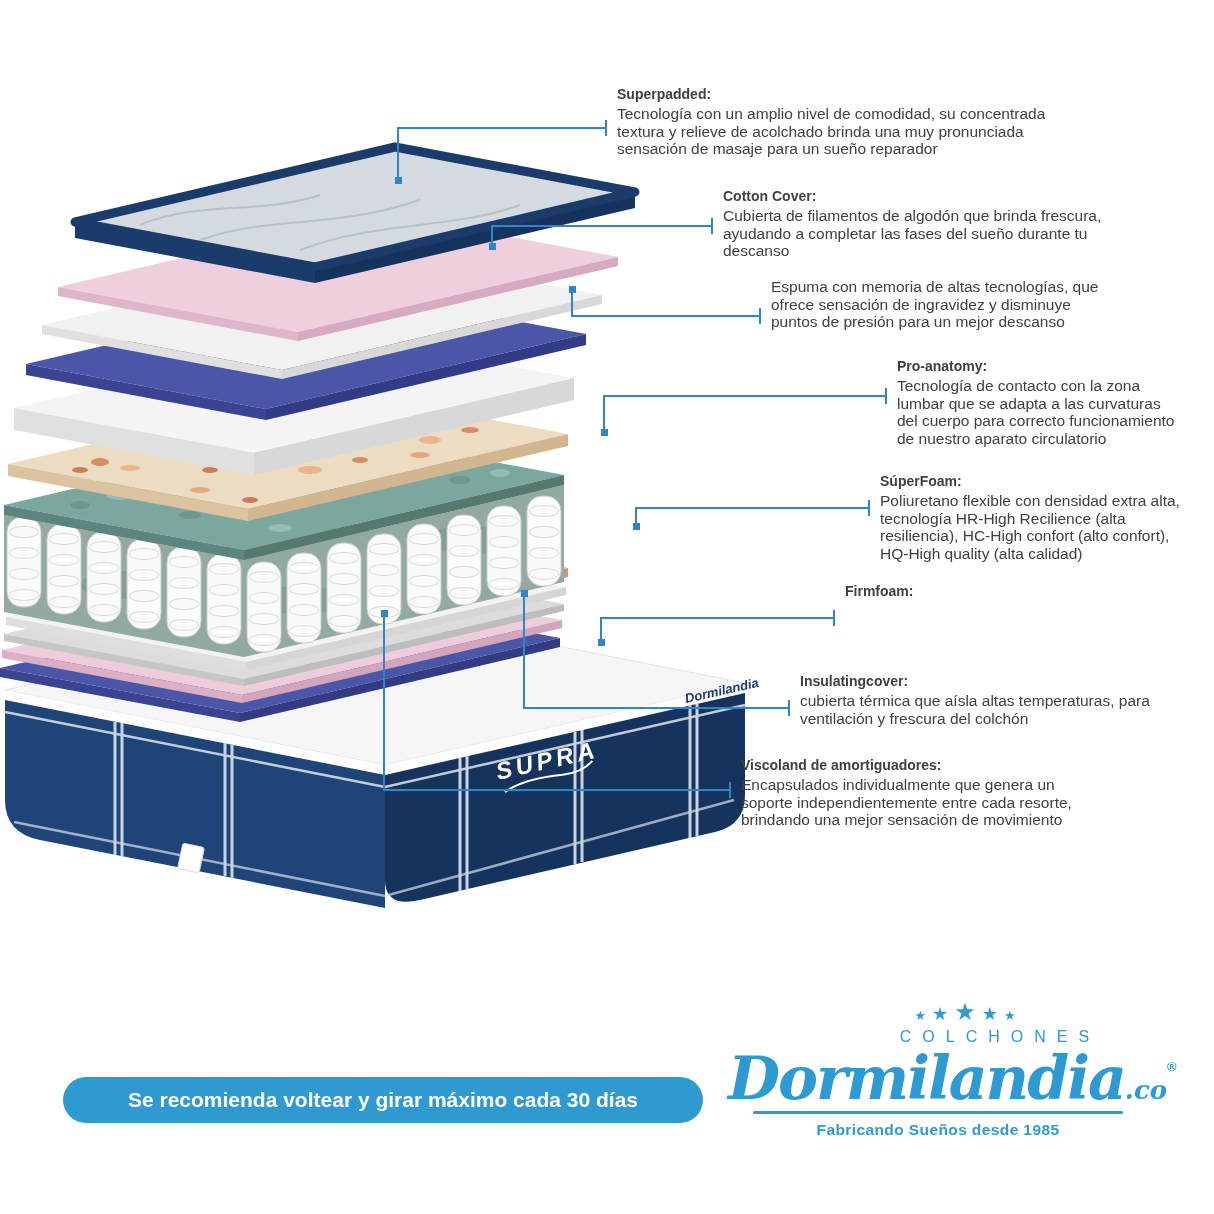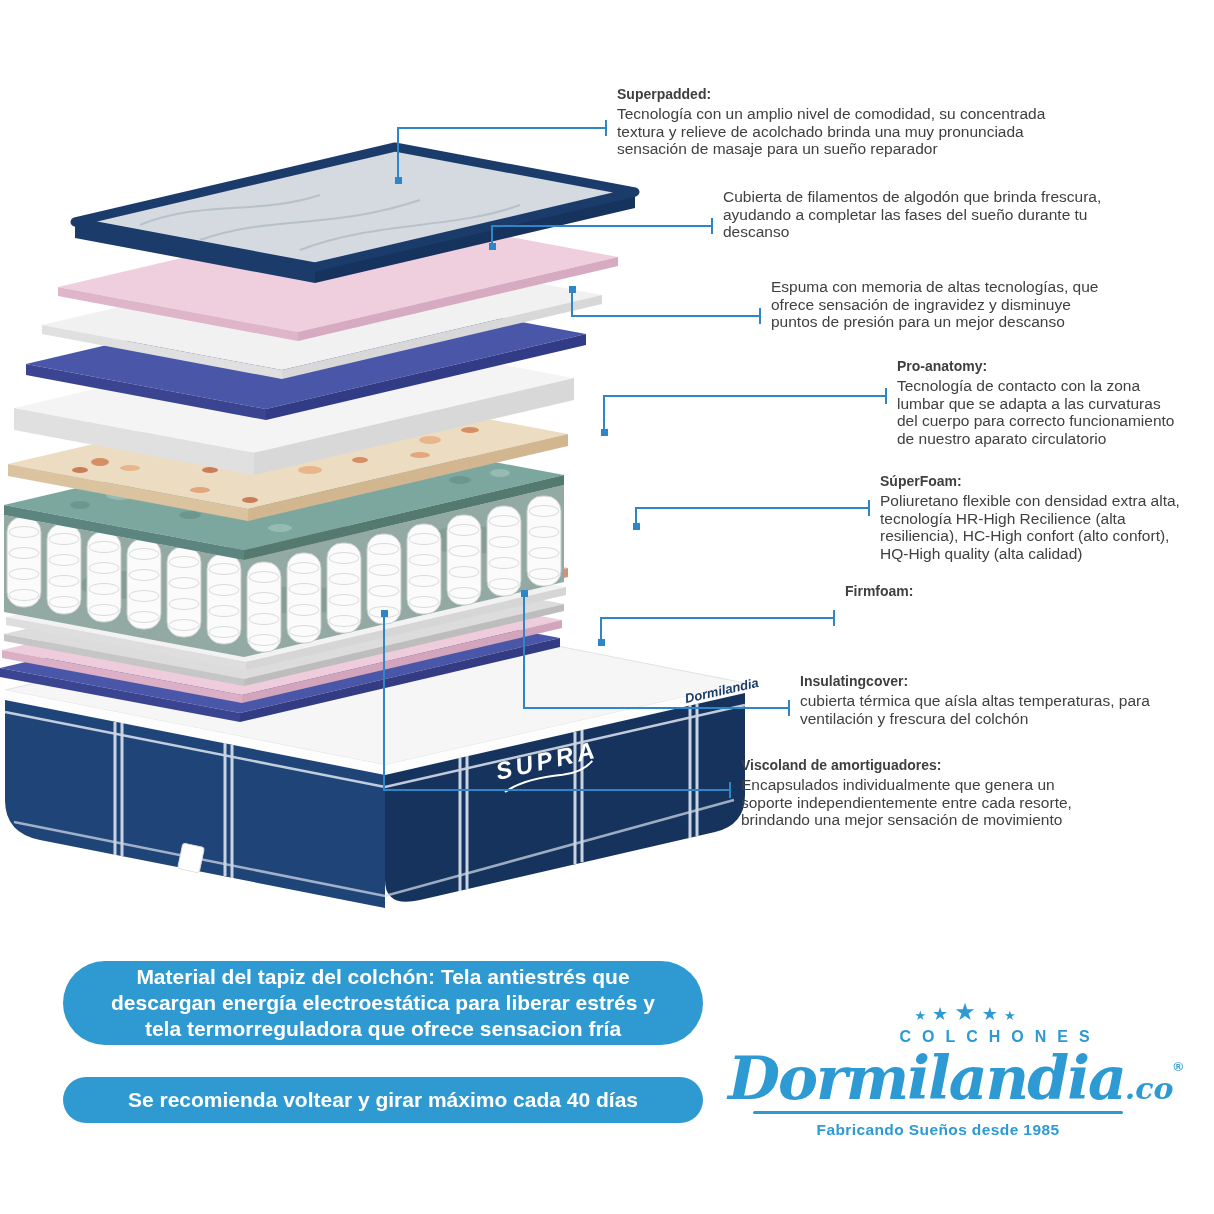--- a/index.html
+++ b/index.html
@@ -13,25 +13,25 @@
           border-radius:45px;display:flex;align-items:center;justify-content:center;
           text-align:center;font-weight:bold;}
   .banner-1{top:961px;height:84px;font-size:21px;line-height:1.25;padding:0 38px;box-sizing:border-box;}
   .banner-2{top:1077px;height:46px;font-size:21px;padding:0 20px;box-sizing:border-box;}
   .brand{position:absolute;left:728px;top:1000px;width:420px;text-align:center;color:#2d9ad3;}
   .brand-stars{transform:translateX(27px);line-height:1;height:26px;}
   .brand-stars span{display:inline-block;margin:0 3px;color:#2d9ad3;}
   .brand-stars .s1,.brand-stars .s5{font-size:13px;}
   .brand-stars .s2,.brand-stars .s4{font-size:18px;}
   .brand-stars .s3{font-size:24px;}
-  .brand-category{transform:translateX(62px);font-size:16px;font-weight:bold;letter-spacing:11px;margin-top:2px;}
+  .brand-category{transform:translateX(62px);font-size:16px;font-weight:normal;letter-spacing:11px;margin-top:2px;}
   .brand-name-row{line-height:1;margin-top:2px;white-space:nowrap;}
   .brand-name{font-family:"DejaVu Serif",serif;font-style:italic;font-weight:bold;
               font-size:60px;letter-spacing:-2px;}
-  .brand-suffix{font-family:"DejaVu Serif",serif;font-style:italic;font-weight:bold;font-size:30px;}
+  .brand-suffix{font-family:"DejaVu Serif",serif;font-style:italic;font-weight:bold;font-size:26px;}
   .brand-reg{font-size:13px;vertical-align:28px;font-weight:bold;}
   .brand-underline{width:370px;height:3px;background:#2d9ad3;border-radius:2px;margin:3px auto 7px;}
   .brand-tagline{font-size:15.5px;font-weight:bold;letter-spacing:.4px;text-align:center;}
 </style>
 </head>
 <body>
 
 <div class="canvas">
 
   <svg class="art" width="1214" height="1214" viewBox="0 0 1214 1214">
@@ -211,20 +211,21 @@
       <rect x="521" y="590" width="7" height="7"></rect>
         <rect x="381" y="610" width="7" height="7"></rect>
     </g>
   </svg>
 
   <div class="callout" style="left:617px;top:86px;width:470px">
     <div class="callout-title">Superpadded:</div>
     <div class="callout-body">Tecnología con un amplio nivel de comodidad, su concentrada textura y relieve de acolchado brinda una muy pronunciada sensación de masaje para un sueño reparador</div>
   </div>
   <div class="callout" style="left:723px;top:188px;width:400px">
+    <div class="callout-title">Cotton Cover:</div>
     <div class="callout-body">Cubierta de filamentos de algodón que brinda frescura, ayudando a completar las fases del sueño durante tu descanso</div>
   </div>
   <div class="callout" style="left:771px;top:278px;width:350px">
     <div class="callout-body">Espuma con memoria de altas tecnologías, que ofrece sensación de ingravidez y disminuye puntos de presión para un mejor descanso</div>
   </div>
   <div class="callout" style="left:897px;top:358px;width:285px">
     <div class="callout-title">Pro-anatomy:</div>
     <div class="callout-body">Tecnología de contacto con la zona lumbar que se adapta a las curvaturas del cuerpo para correcto funcionamiento de nuestro aparato circulatorio</div>
   </div>
   <div class="callout" style="left:880px;top:473px;width:302px">
@@ -236,22 +237,21 @@
   </div>
   <div class="callout" style="left:800px;top:673px;width:350px">
     <div class="callout-title">Insulatingcover:</div>
     <div class="callout-body">cubierta térmica que aísla altas temperaturas, para ventilación y frescura del colchón</div>
   </div>
   <div class="callout" style="left:741px;top:757px;width:345px">
     <div class="callout-title">Viscoland de amortiguadores:</div>
     <div class="callout-body">Encapsulados individualmente que genera un soporte independientemente entre cada resorte, brindando una mejor sensación de movimiento</div>
   </div>
 
-  <div class="banner banner-1">Material del tapiz del colchón: Tela antiestrés que descargan energía electroestática para liberar estrés y tela termorreguladora que ofrece sensacion fría</div>
-  <div class="banner banner-2">Se recomienda voltear y girar máximo cada 40 días</div>
+  <div class="banner banner-2">Se recomienda voltear y girar máximo cada 30 días</div>
 
   <div class="brand">
     <div class="brand-stars">
       <span class="s1">★</span><span class="s2">★</span><span class="s3">★</span><span class="s4">★</span><span class="s5">★</span>
     </div>
     <div class="brand-category">COLCHONES</div>
     <div class="brand-name-row">
       <span class="brand-name">Dormilandia</span><span class="brand-suffix">.co</span><span class="brand-reg">®</span>
     </div>
     <div class="brand-underline"></div>

